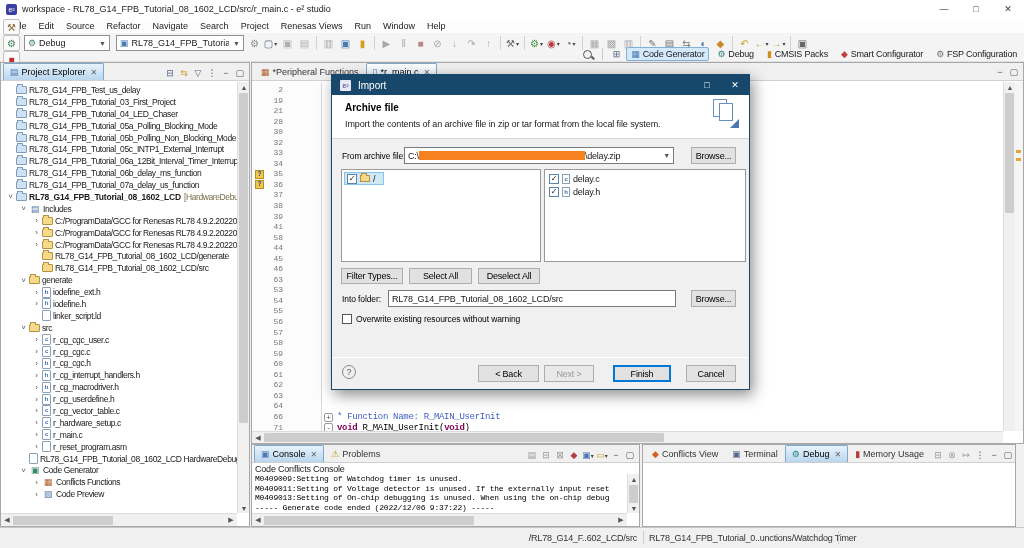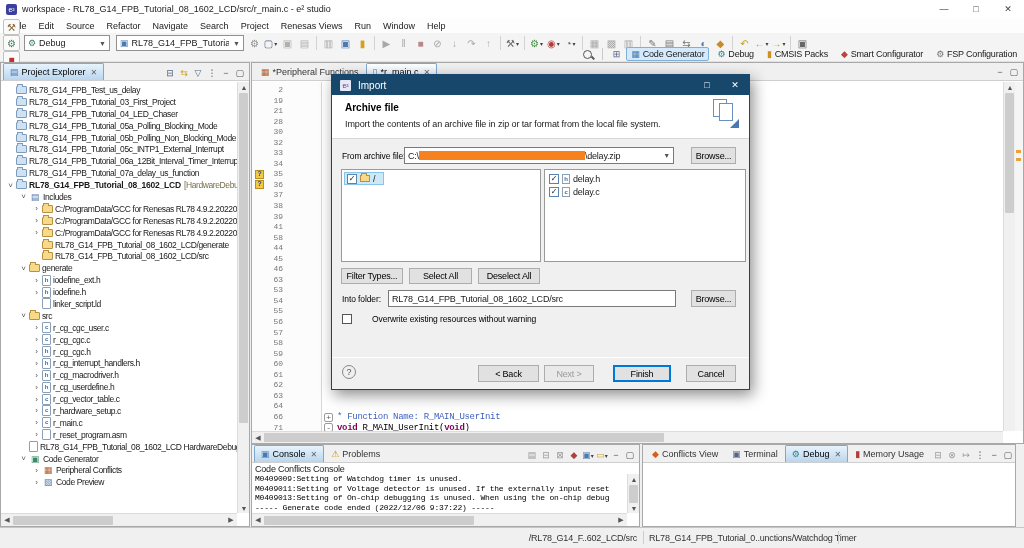--- a/index.html
+++ b/index.html
@@ -298,20 +298,25 @@
           <span class="lbl">RL78_G14_FPB_Tutorial_05c_INTP1_External_Interrupt</span>
         </div>
         <div class="trow" style="padding-left: 4px;">
           <span class="arr"></span>
           <span class="ti ti-fold ti-proj"></span>
           <span class="lbl">RL78_G14_FPB_Tutorial_06a_12Bit_Interval_Timer_Interrupt</span>
         </div>
         <div class="trow" style="padding-left: 4px;">
           <span class="arr"></span>
           <span class="ti ti-fold ti-proj"></span>
+          <span class="lbl">RL78_G14_FPB_Tutorial_06b_delay_ms_function</span>
+        </div>
+        <div class="trow" style="padding-left: 4px;">
+          <span class="arr"></span>
+          <span class="ti ti-fold ti-proj"></span>
           <span class="lbl">RL78_G14_FPB_Tutorial_07a_delay_us_function</span>
         </div>
         <div class="trow bold" style="padding-left: 4px;">
           <span class="arr">˅</span>
           <span class="ti ti-fold ti-proj"></span>
           <span class="lbl">RL78_G14_FPB_Tutorial_08_1602_LCD</span>
           <span class="sfx"> [HardwareDebug]</span>
         </div>
         <div class="trow" style="padding-left: 17px;">
           <span class="arr">˅</span>
@@ -424,21 +429,21 @@
           <span class="lbl">RL78_G14_FPB_Tutorial_08_1602_LCD HardwareDebug.launch</span>
         </div>
         <div class="trow" style="padding-left: 17px;">
           <span class="arr">˅</span>
           <span class="ti ti-glyph" style="color: rgb(58, 138, 106);">▣</span>
           <span class="lbl">Code Generator</span>
         </div>
         <div class="trow" style="padding-left: 30px;">
           <span class="arr">›</span>
           <span class="ti ti-glyph" style="color: rgb(176, 96, 48);">▦</span>
-          <span class="lbl">Peripheral Conflicts</span>
+          <span class="lbl">Conflicts Functions</span>
         </div>
         <div class="trow" style="padding-left: 30px;">
           <span class="arr">›</span>
           <span class="ti ti-glyph" style="color: rgb(85, 120, 168);">▧</span>
           <span class="lbl">Code Preview</span>
         </div>
       </div>
     <div class="vscroll">
       <span class="vsarr" style="top:0">▲</span>
       <span class="vthumb" style="top:11px;height:330px"></span>
@@ -633,42 +638,42 @@
       <div class="drow selected">
         <span class="cb checked"></span>
         <span class="mini-fold"></span>
         <span>/</span>
       </div>
     </div>
     <div class="dpanel" style="left:212px;top:94px;width:202px;height:93px">
       <div id="dlg-files">
           <div class="drow">
             <span class="cb checked"></span>
-            <span class="mini-file">h</span>
-            <span>delay.h</span>
+            <span class="mini-file">c</span>
+            <span>delay.c</span>
           </div>
           <div class="drow">
             <span class="cb checked"></span>
-            <span class="mini-file">c</span>
-            <span>delay.c</span>
+            <span class="mini-file">h</span>
+            <span>delay.h</span>
           </div>
         </div>
     </div>
 
     <span class="dbtn" style="left:9px;top:193px;width:62px;height:16px">Filter Types...</span>
     <span class="dbtn" style="left:77px;top:193px;width:63px;height:16px">Select All</span>
     <span class="dbtn" style="left:146px;top:193px;width:62px;height:16px">Deselect All</span>
 
     <span class="dlg-label" style="left:10px;top:219px">Into folder:</span>
     <span class="dfield" style="left:56px;top:215px;width:288px;height:17px">
       <span>RL78_G14_FPB_Tutorial_08_1602_LCD/src</span>
     </span>
     <span class="dbtn" style="left:359px;top:215px;width:45px;height:17px">Browse...</span>
 
-    <span style="position:absolute;left:10px;top:239px;display:flex;align-items:center;gap:20px">
+    <span style="position:absolute;left:10px;top:239px;display:flex;align-items:center;gap:4px">
       <span class="cb" style="border-color:#555"></span>
       <span class="dlg-label" style="position:static">Overwrite existing resources without warning</span>
     </span>
 
     <div id="dlg-sep"></div>
     <span id="dlg-help">?</span>
     <span class="dbtn" style="left:146px;top:290px;width:61px;height:17px">&lt; Back</span>
     <span class="dbtn disabled" style="left:212px;top:290px;width:50px;height:17px">Next &gt;</span>
     <span class="dbtn default" style="left:281px;top:290px;width:58px;height:17px">Finish</span>
     <span class="dbtn" style="left:354px;top:290px;width:50px;height:17px">Cancel</span>

